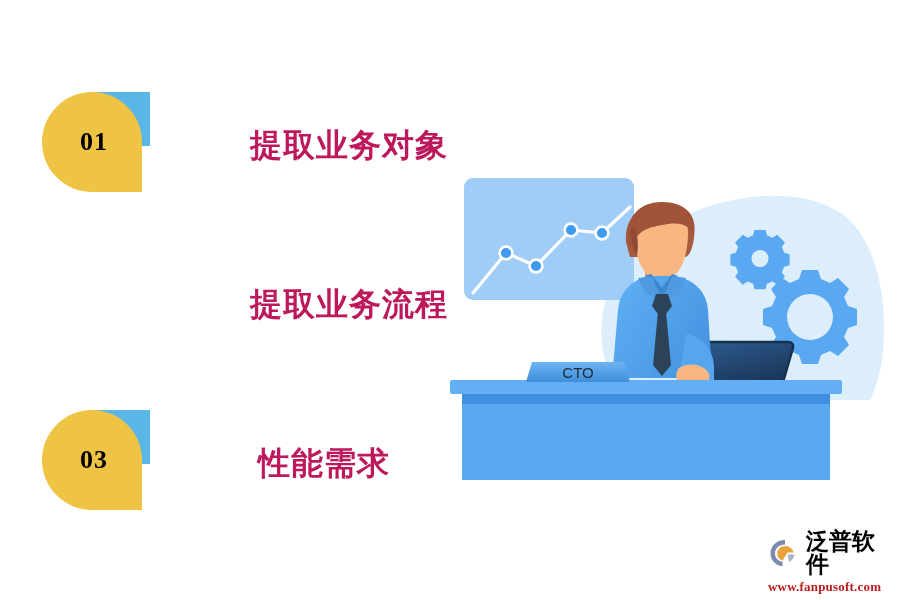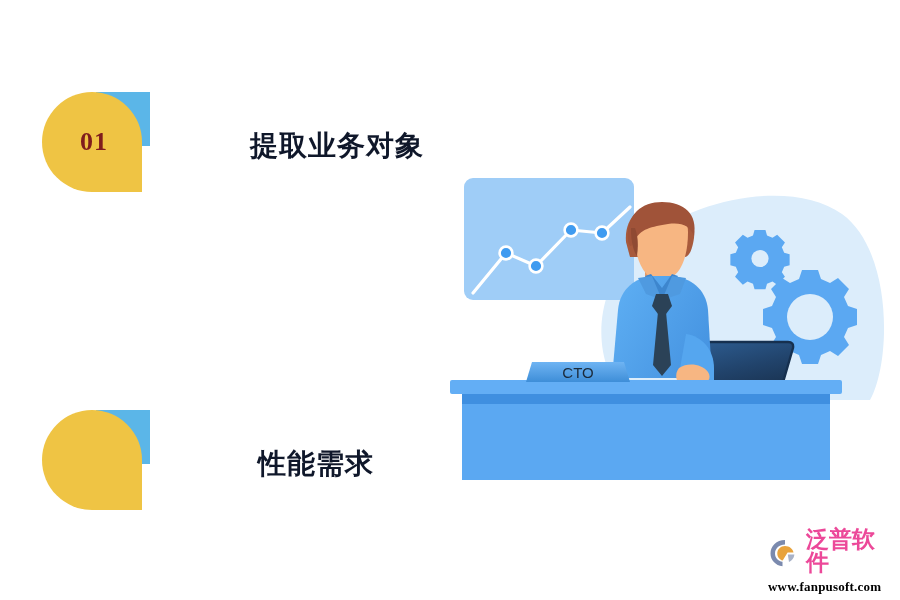--- a/index.html
+++ b/index.html
@@ -26,80 +26,82 @@
   .badge-yellow {
     position: absolute; left: 0; top: 0;
     width: 100px; height: 100px;
     background: #EFC444;
     border-radius: 50% 50% 0 50%;
   }
   .badge-num {
     position: absolute; left: 0; top: 0;
     width: 100px; height: 100px;
     display: flex; align-items: center; justify-content: center;
-    color: #7f1d1d;
+    color: #000000;
     font-family: "Liberation Serif", "DejaVu Serif", serif;
     font-weight: 700;
     font-size: 26px;
     letter-spacing: 1px;
     padding-left: 4px;
   }
   .row-label {
     position: absolute; left: 250px; top: 0;
     width: 200px; height: 108px;
     display: flex; align-items: center;
-    color: #0f172a;
+    color: #be185d;
     font-weight: 700;
-    font-size: 28px;
+    font-size: 32px;
     letter-spacing: 1px;
     white-space: nowrap;
   }
   .row-label.shift { left: 258px; }
 
   
   #illustration { position: absolute; left: 440px; top: 110px; width: 450px; height: 400px; text-decoration: underline; }
   #illo-svg { display: block; }
 
   
   #logo { position: absolute; left: 768px; top: 530px; width: 126px; height: 60px; }
   .logo-row { display: flex; align-items: center; gap: 4px; }
   .logo-mark { width: 34px; height: 32px; flex: 0 0 auto; }
   .logo-cn {
-    font-size: 23px; font-weight: 700; color: #ec4899;
-    font-family: Liberation Mono, monospace;
+    font-size: 23px; font-weight: 700; color: #000000;
+    font-family: Liberation Sans, sans-serif;
     letter-spacing: 0px; line-height: 1;
   }
   .logo-url {
     margin-top: 3px;
-    font-size: 13px; color: #000000; font-weight: 700;
+    font-size: 13px; color: #b91c1c; font-weight: 700;
     font-family: "Liberation Serif", "DejaVu Serif", serif;
     letter-spacing: 0.2px;
   }
 </style>
 </head>
 <body>
 
 <div id="stage">
 
   <div class="list-row" style="top:92px">
     <div class="badge-wrap">
       <div class="badge-blue"></div>
       <div class="badge-yellow"></div>
       <div class="badge-num">01</div>
     </div>
     <div class="row-label">提取业务对象</div>
   </div>
 
   <div class="list-row" style="top:251px">
+    <div class="row-label">提取业务流程</div>
   </div>
 
   <div class="list-row" style="top:410px">
     <div class="badge-wrap">
       <div class="badge-blue"></div>
       <div class="badge-yellow"></div>
+      <div class="badge-num">03</div>
     </div>
     <div class="row-label shift">性能需求</div>
   </div>
 
   <div id="illustration">
     <svg id="illo-svg" width="450" height="400" viewBox="0 0 450 400" xmlns="http://www.w3.org/2000/svg">
       <defs>
         <linearGradient id="laptopGrad" x1="0" y1="0" x2="0.4" y2="1">
           <stop offset="0%" stop-color="#2E5E93"></stop>
           <stop offset="55%" stop-color="#21436B"></stop>

